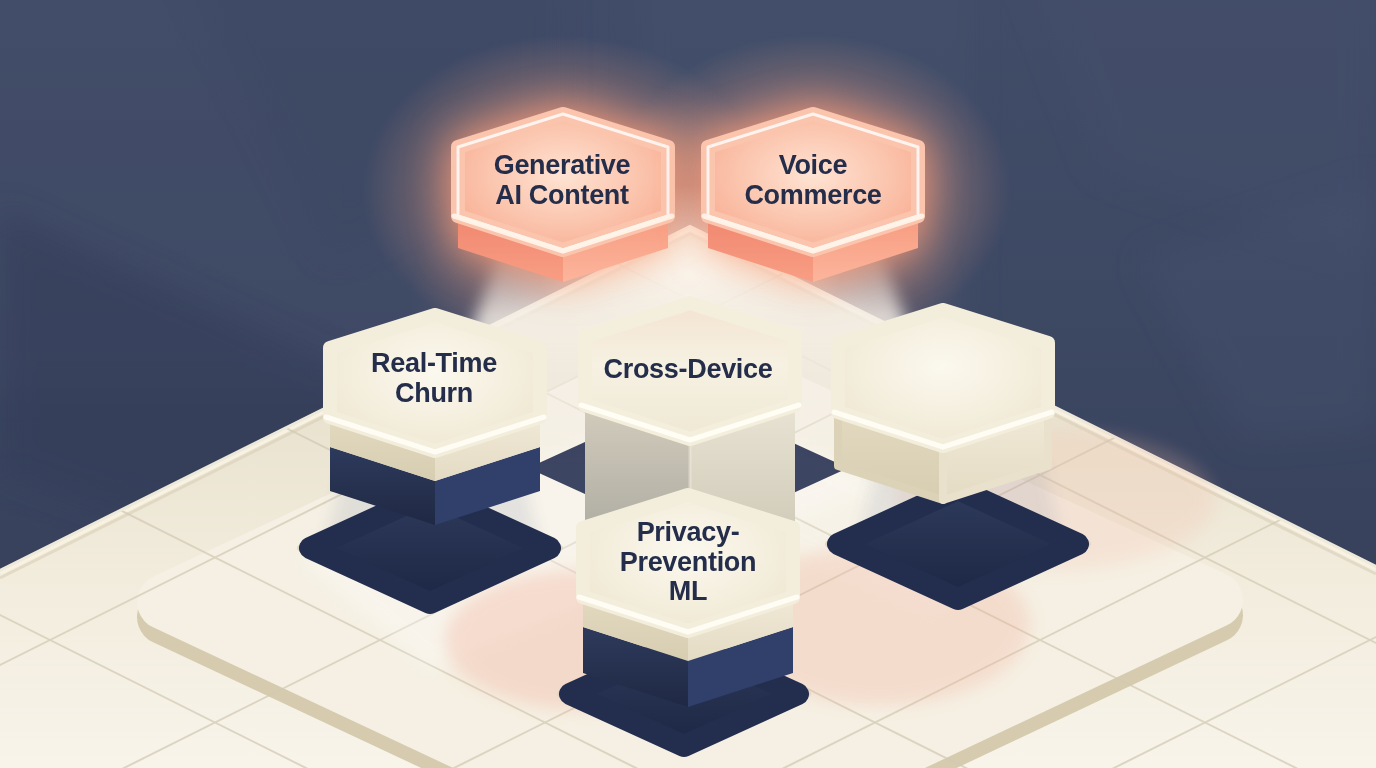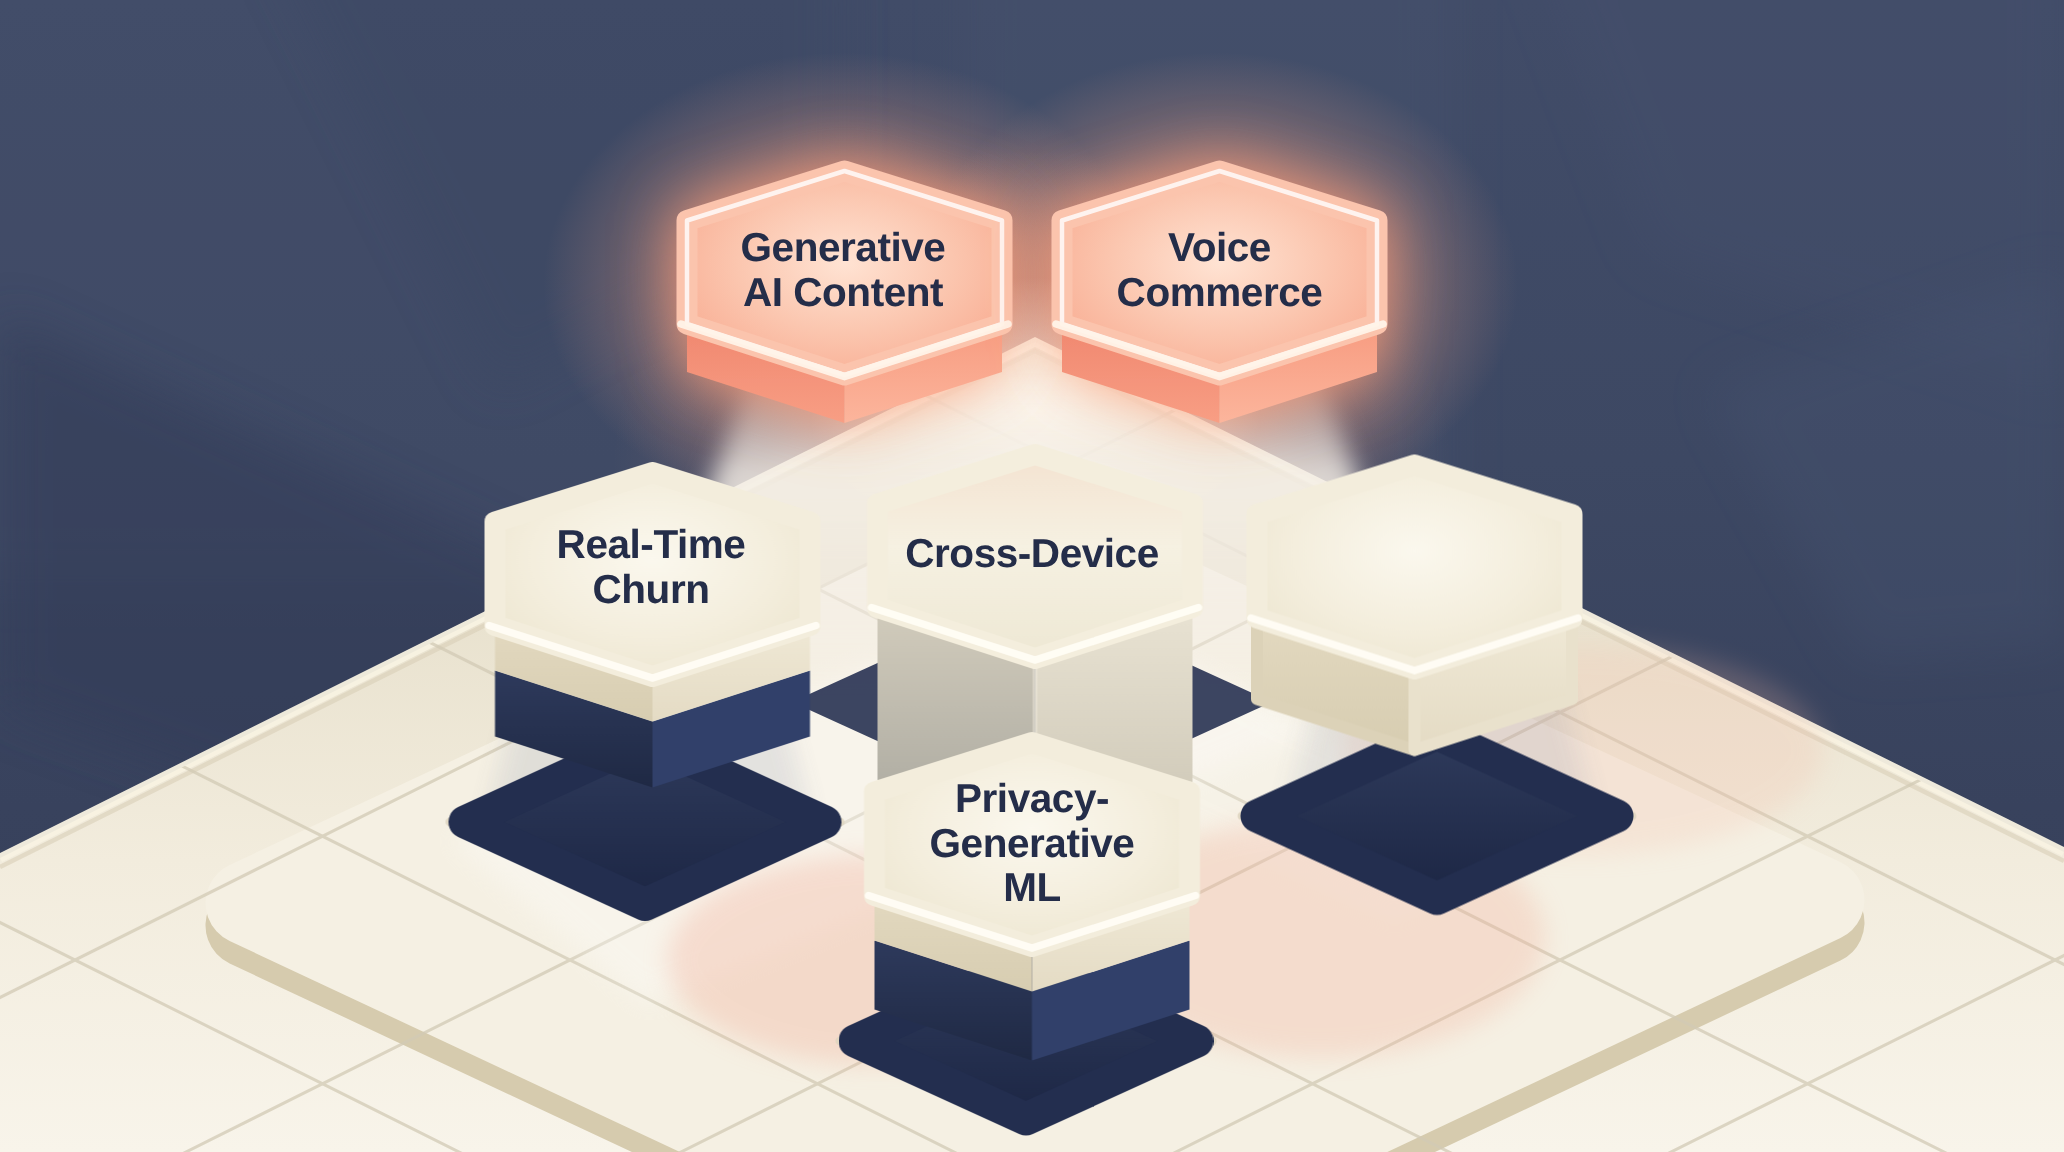--- a/index.html
+++ b/index.html
@@ -232,17 +232,17 @@
 
 <div class="labels">
   <div class="hex-label" style="left:562px;top:181px;">Generative
 AI Content</div>
   <div class="hex-label" style="left:813px;top:181px;">Voice
 Commerce</div>
   <div class="hex-label" style="left:434px;top:379px;">Real-Time
 Churn</div>
   <div class="hex-label" style="left:688px;top:370px;text-align:center;">Cross-Device</div>
   <div class="hex-label" style="left:688px;top:563px;">Privacy-
-Generative
+Prevention
 ML</div>
 </div>
 
 </div>
 
 </body></html>

